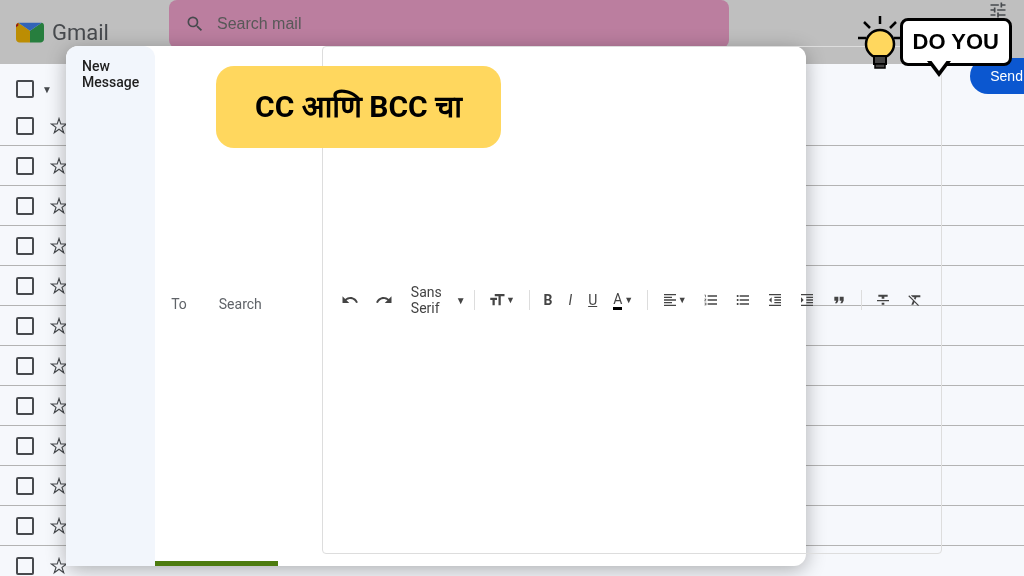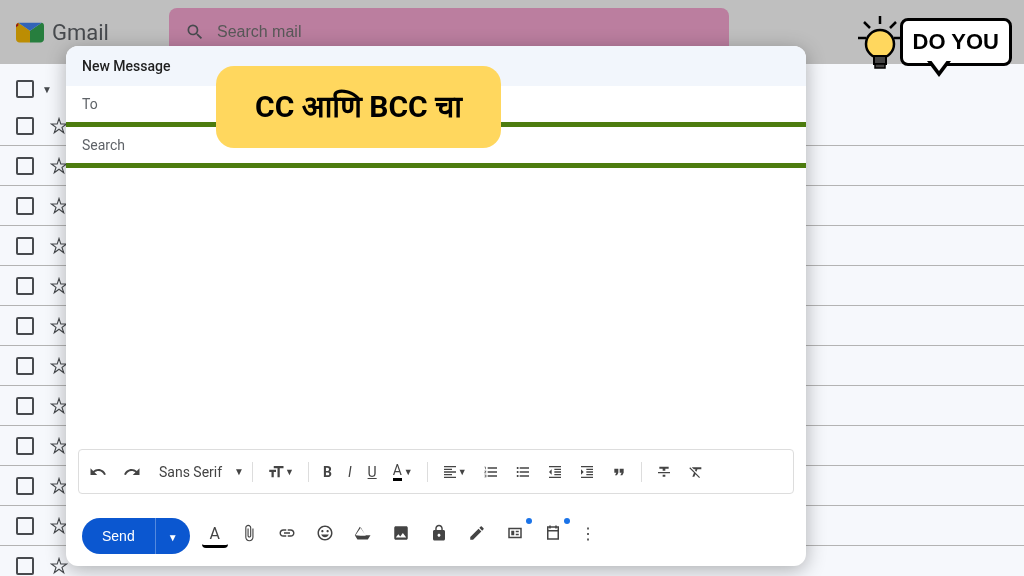--- a/index.html
+++ b/index.html
@@ -1,42 +1,42 @@
 <!DOCTYPE html>
 <html><head>
   <meta charset="utf-8">
   <style>
     * { margin: 0; padding: 0; box-sizing: border-box; }
     body { font-family: 'Google Sans', Roboto, Arial, sans-serif; width: 1024px; height: 576px; overflow: hidden; position: relative; background: #f6f8fc; }
     
     
     .gmail-bg { position: absolute; inset: 0; filter: brightness(0.75); }
-    .gmail-header { height: 64px; display: flex; align-items: center; padding: 0 16px; background: #fff; }
+    .gmail-header { height: 64px; display: flex; padding: 0 16px; background: #fff; }
     .gmail-logo { display: flex; align-items: center; gap: 8px; margin-right: 60px; }
     .gmail-logo-icon { width: 28px; height: 22px; }
     .gmail-logo-text { font-size: 22px; color: #5f6368; font-weight: 400; }
     .search-bar { display: flex; align-items: center; background: #f9a8d4; border-radius: 8px; height: 48px; padding: 0 16px; width: 560px; }
     .search-icon { color: #5f6368; margin-right: 12px; }
     .search-input { border: none; background: transparent; font-size: 16px; color: #5f6368; outline: none; flex: 1; }
     .settings-icon { margin-left: auto; color: #5f6368; }
     
     .mail-list { padding: 8px 0; }
     .select-all-row { display: flex; align-items: center; padding: 8px 16px; gap: 8px; }
     .mail-row { display: flex; align-items: center; padding: 8px 16px; gap: 16px; border-bottom: 1px solid #eee; height: 40px; }
     .checkbox { width: 18px; height: 18px; border: 2px solid #5f6368; border-radius: 2px; }
     .star { width: 18px; height: 18px; color: #5f6368; }
     .dropdown-arrow { color: #5f6368; font-size: 10px; }
     
     
-    .compose { position: absolute; left: 66px; top: 46px; width: 740px; height: 520px; background: #fff; border-radius: 12px; box-shadow: 0 4px 20px rgba(0,0,0,0.3); display: flex; flex-direction: column; z-index: 10; }
+    .compose { position: absolute; left: 66px; top: 46px; width: 740px; height: 520px; background: #fff; border-radius: 12px; box-shadow: 0 4px 20px rgba(0,0,0,0.3); display: flex; flex-direction: row; z-index: 10; }
     .compose-header { background: #f2f6fc; padding: 12px 16px; border-radius: 12px 12px 0 0; font-size: 14px; color: #1f1f1f; font-weight: 500; }
     .compose-field { padding: 10px 16px; border-bottom: 5px solid #4d7c0f; font-size: 14px; color: #5f6368; display: flex; align-items: center; }
     .compose-body { flex: 1; padding: 16px; }
     
-    .toolbar { display: flex; align-items: center; padding: 8px 4px; border: 1px solid #ddd; margin: 0 12px 12px 12px; border-radius: 4px; gap: 4px; }
+    .toolbar { display: flex; align-items: center; padding: 8px 12px; border: 1px solid #ddd; margin: 0 12px 12px 12px; border-radius: 4px; gap: 4px; }
     .toolbar-btn { padding: 4px 6px; color: #444; font-size: 14px; display: flex; align-items: center; cursor: pointer; border-radius: 4px; }
     .toolbar-divider { width: 1px; height: 20px; background: #ddd; margin: 0 4px; }
     .font-name { font-size: 14px; color: #444; padding: 4px 8px; }
     
     .compose-footer { display: flex; align-items: flex-start; padding: 12px 16px; gap: 4px; }
     .send-btn-group { display: flex; margin-right: 8px; }
     .send-btn { background: #0b57d0; color: #fff; border: none; padding: 10px 20px; border-radius: 18px 0 0 18px; font-size: 14px; font-weight: 500; cursor: pointer; }
     .send-more { background: #0b57d0; color: #fff; border: none; padding: 10px 12px; border-radius: 0 18px 18px 0; border-left: 1px solid rgba(255,255,255,0.3); cursor: pointer; }
     .footer-icon { padding: 6px 8px; color: #444; cursor: pointer; border-radius: 4px; font-size: 16px; }
     .footer-more { color: #444; padding: 6px; cursor: pointer; }

